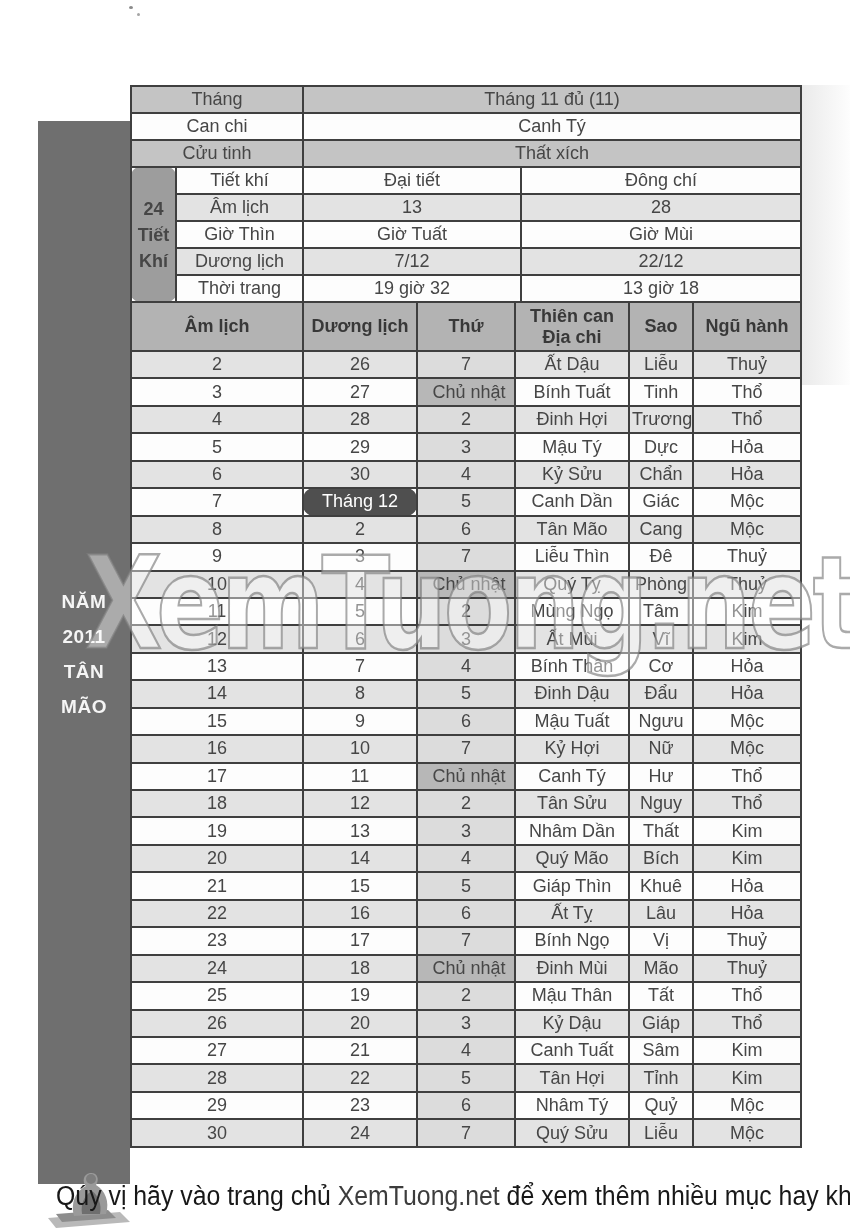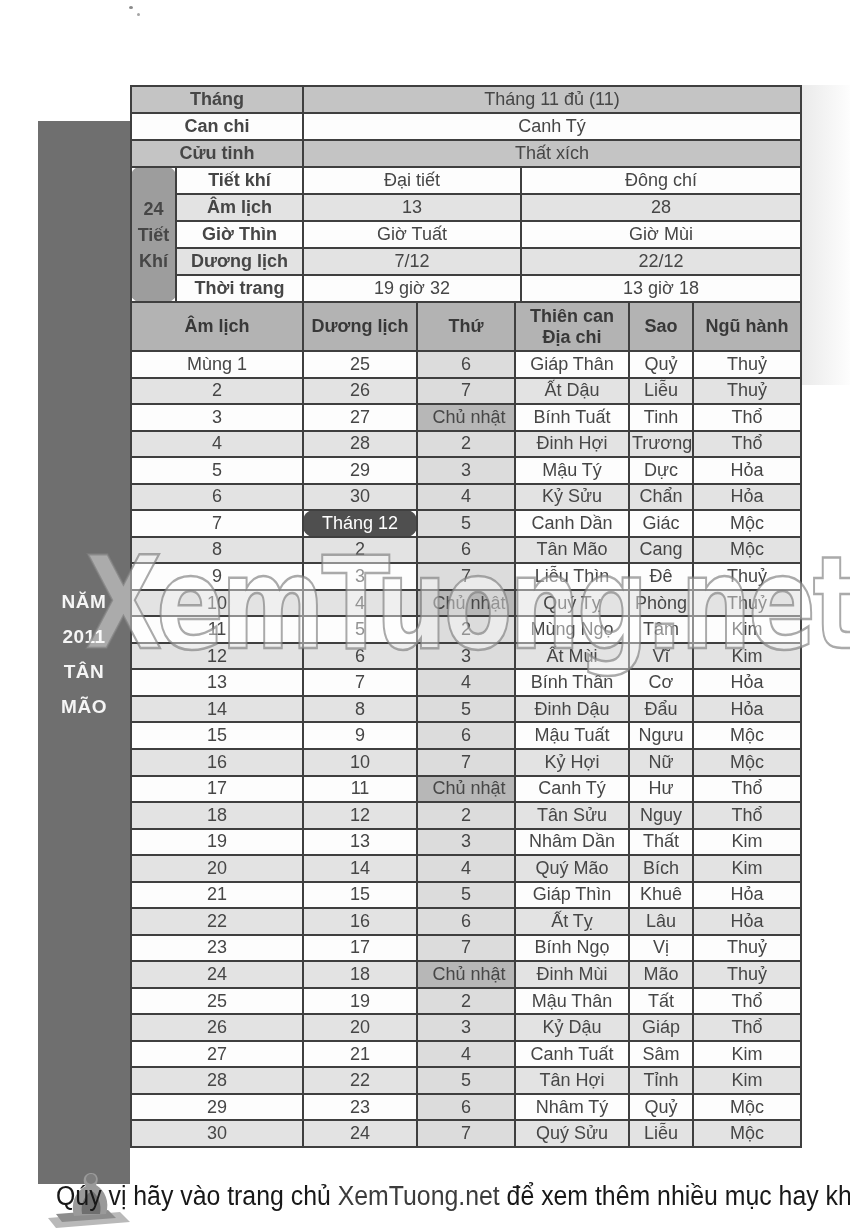--- a/index.html
+++ b/index.html
@@ -29,21 +29,21 @@
   
   table.t{position:absolute;left:130px;width:670px;border-collapse:collapse;table-layout:fixed;}
   table.t td,table.t th{border:2px solid #3f3f3f;text-align:center;vertical-align:middle;
     font-size:18px;color:#464646;padding:0 2px;overflow:hidden;}
   .t.info{top:85px;height:216px;}
   .t.info tr{height:27px;}
   .t.cal{top:301px;height:847px;}
   .t.cal thead tr{height:49px;}
   .t.cal tbody tr{height:26.5px;}
 
-  .lbl{font-weight:bold;color:#3d3d3d;}
+  .lbl{font-weight:normal;color:#3d3d3d;}
   .r-gray td{background:#c4c4c4;}
   .r-white td{background:#fdfdfd;border-radius:9px;}
   .r-lite td{background:#e3e3e3;}
   td.corner{background:#9d9d9d;color:#ffffff;font-weight:bold;font-size:17px;
     line-height:26px;white-space:pre-line;}
 
   .t.cal thead th{background:#b3b3b3;color:#383838;font-weight:bold;line-height:1.15;
     white-space:pre-line;}
   .t.cal tbody tr.odd td{background:#fdfdfd;}
   .t.cal tbody tr.even td{background:#e3e3e3;}
@@ -151,28 +151,20 @@
         <th>Âm lịch</th>
         <th>Dương lịch</th>
         <th>Thứ</th>
         <th>Thiên can
 Địa chi</th>
         <th>Sao</th>
         <th>Ngũ hành</th>
       </tr>
     </thead>
     <tbody>
-        <tr class="odd">
-          <td>Mùng 1</td>
-          <td>25</td>
-          <td class="thu">6</td>
-          <td>Giáp Thân</td>
-          <td>Quỷ</td>
-          <td>Thuỷ</td>
-        </tr>
         <tr class="even">
           <td>2</td>
           <td>26</td>
           <td class="thu">7</td>
           <td>Ất Dậu</td>
           <td>Liễu</td>
           <td>Thuỷ</td>
         </tr>
         <tr class="odd">
           <td>3</td>

